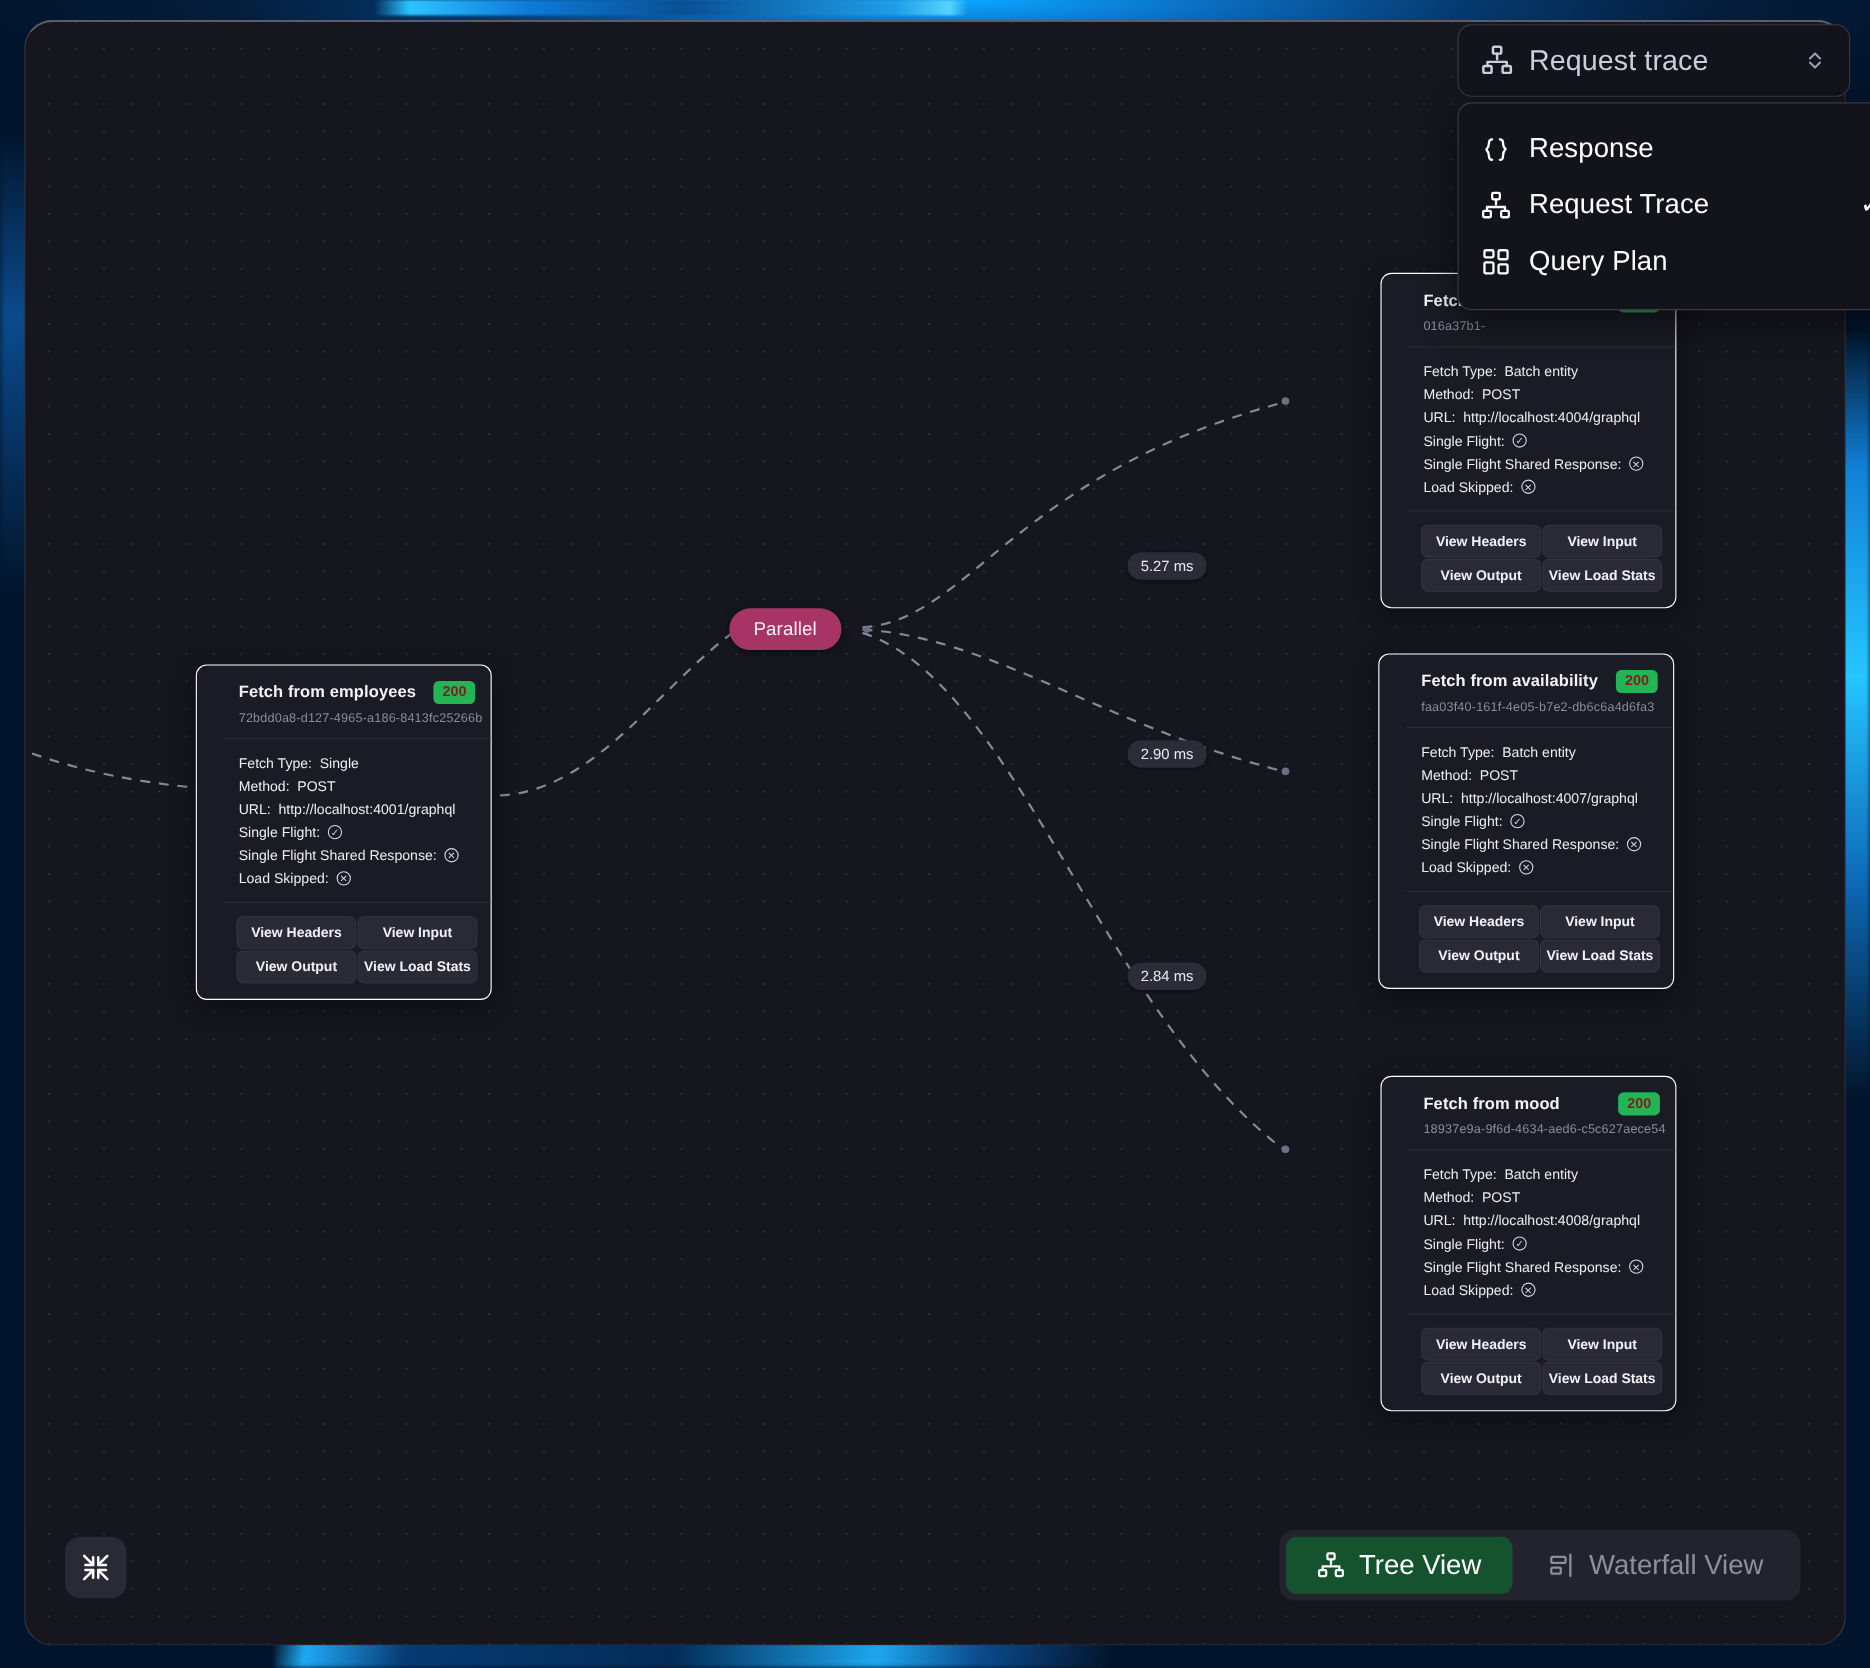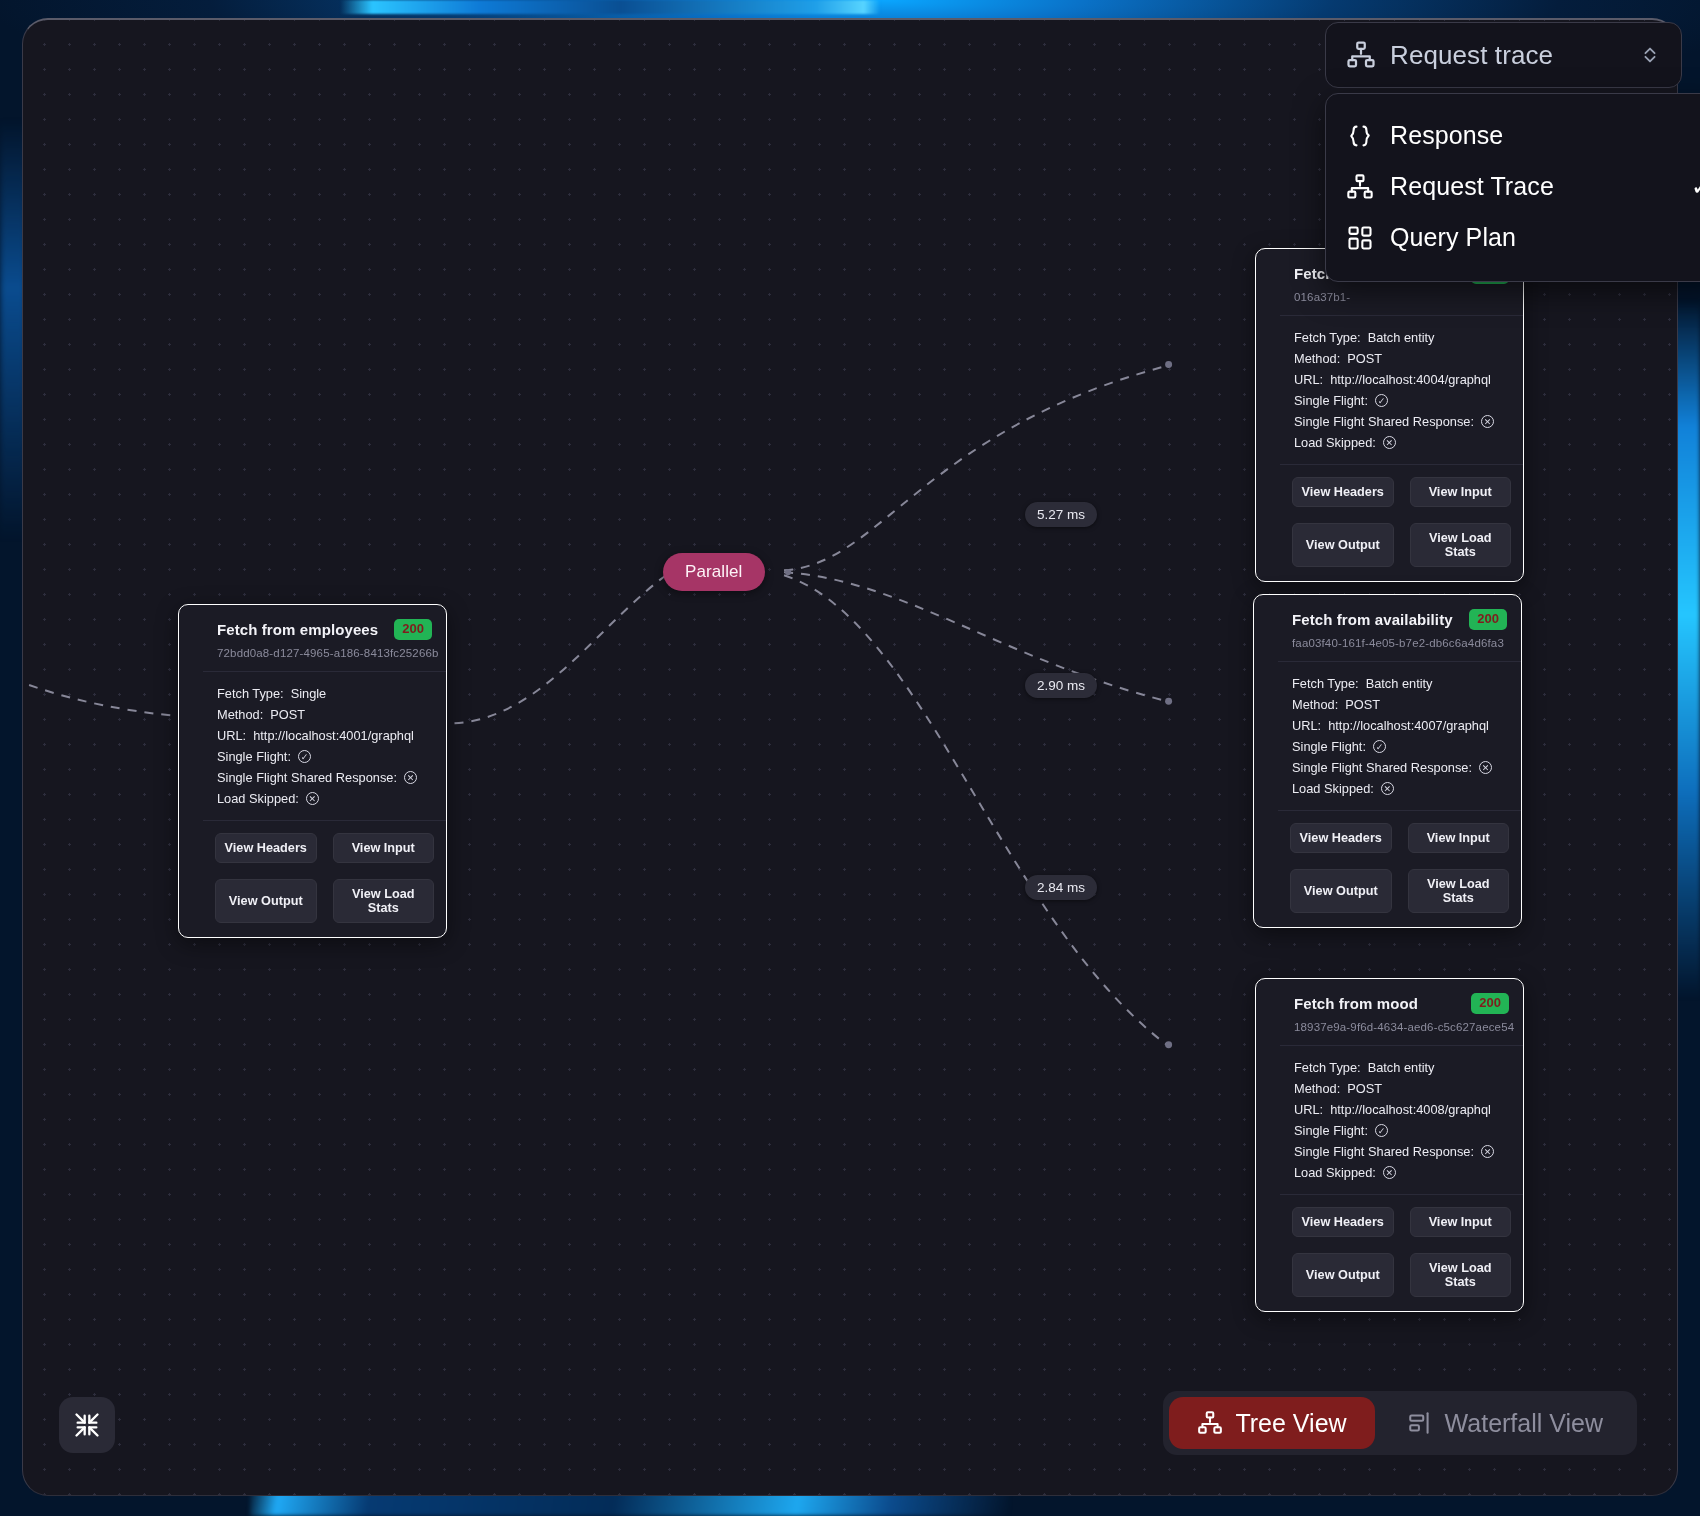--- a/index.html
+++ b/index.html
@@ -131,21 +131,21 @@
   .icon-circle {
     display: inline-block; width: 13px; height: 13px;
     line-height: 13px; text-align: center;
     border: 1px solid #d9d9e4; border-radius: 50%;
     font-size: 9px; color: #d9d9e4;
     position: relative; top: 0px;
   }
   .card-actions {
     border-top: 1px solid #2a2a38;
     padding: 12px 12px 14px 12px;
-    display: grid; grid-template-columns: 1fr 1fr; gap: 16px;
+    display: grid; grid-template-columns: 1fr 1fr; gap: 1px;
   }
   .act-btn {
     background: #2a2a36;
     border: 1px solid #34343f;
     border-radius: 6px;
     color: #f0f0f6;
     font-size: 12.7px; font-weight: 700;
     padding: 7px 4px;
     text-align: center;
     cursor: pointer;
@@ -200,21 +200,21 @@
   }
   .view-btn {
     display: flex; align-items: center; gap: 12px;
     height: 52px; padding: 0 28px;
     border-radius: 10px;
     font-size: 25px;
     color: #8e8e9e;
     cursor: pointer;
     white-space: nowrap;
   }
-  .view-btn.active { background: #7f1d1d; color: #ffffff; border-radius: 14px; }
+  .view-btn.active { background: #14532d; color: #ffffff; }
 
   
   #collapse-btn {
     position: absolute;
     left: 36px; bottom: 42px;
     width: 56px; height: 56px;
     background: #2a2a36;
     border-radius: 14px;
     display: flex; align-items: center; justify-content: center;
     cursor: pointer; z-index: 30;

